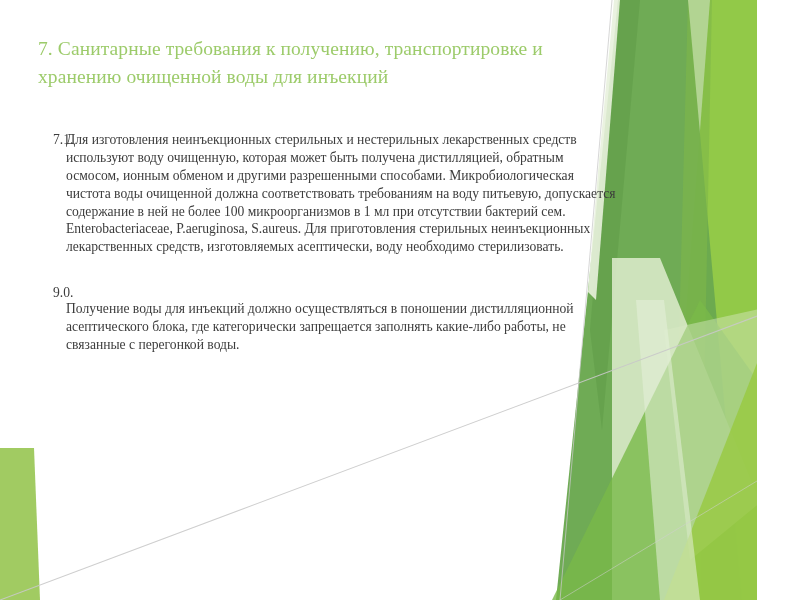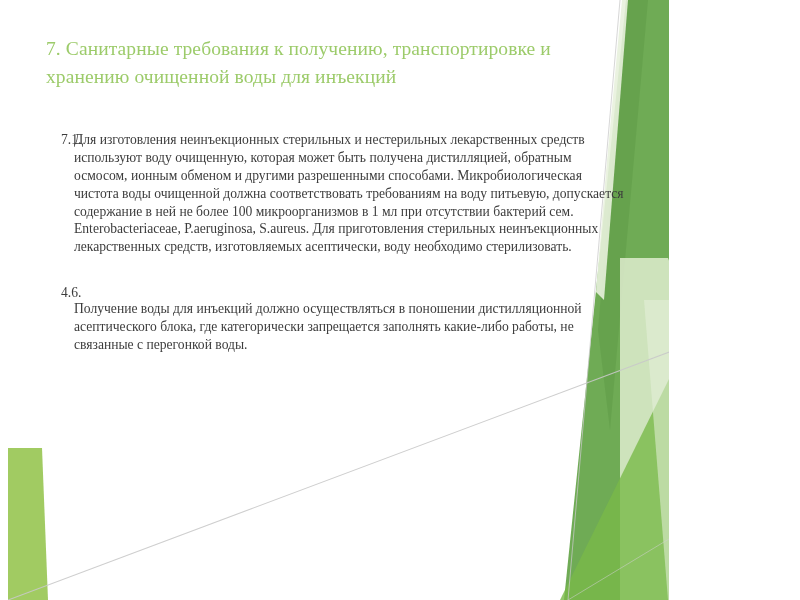--- a/index.html
+++ b/index.html
@@ -3,26 +3,25 @@
 <meta charset="utf-8">
 <title>Slide</title>
 <style>
   html, body {
     margin: 0;
     padding: 0;
     background: #ffffff;
   }
   #slide {
     position: relative;
-    width: 661px;
+    width: 757px;
     height: 600px;
     background: #ffffff;
     overflow: hidden;
     font-family: "Liberation Serif", "DejaVu Serif", serif;
-    margin-left: 8px;
   }
 
   
   .deco-layer {
     position: absolute;
     inset: 0;
     width: 800px;
     height: 600px;
     pointer-events: none;
   }
@@ -122,21 +121,21 @@
     <p class="para numbered">
       <span class="num">7.1.</span><span>Для изготовления неинъекционных стерильных и нестерильных лекарственных средств используют воду очищенную, которая может быть получена дистилляцией, обратным осмосом, ионным обменом и другими разрешенными способами. Микробиологическая чистота воды очищенной должна соответствовать требованиям на воду питьевую, допускается содержание в ней не более 100 микроорганизмов в 1 мл при отсутствии бактерий сем. Enterobacteriaceae, P.aeruginosa, S.aureus. Для приготовления стерильных неинъекционных лекарственных средств, изготовляемых асептически, воду необходимо стерилизовать.</span>
     </p>
 
     <div class="gap-md"></div>
 
 
     <div class="gap-sm"></div>
 
     <p class="para numbered">
-      <span class="num">4.6.</span>
+      <span class="num">9.0.</span>
     </p>
 
     <div class="gap-lg"></div>
 
     <p class="para indented">
       <span>Получение воды для инъекций должно осуществляться в поношении дистилляционной асептического блока, где категорически запрещается заполнять какие-либо работы, не связанные с перегонкой воды.</span>
     </p>
 
   </div>
 

